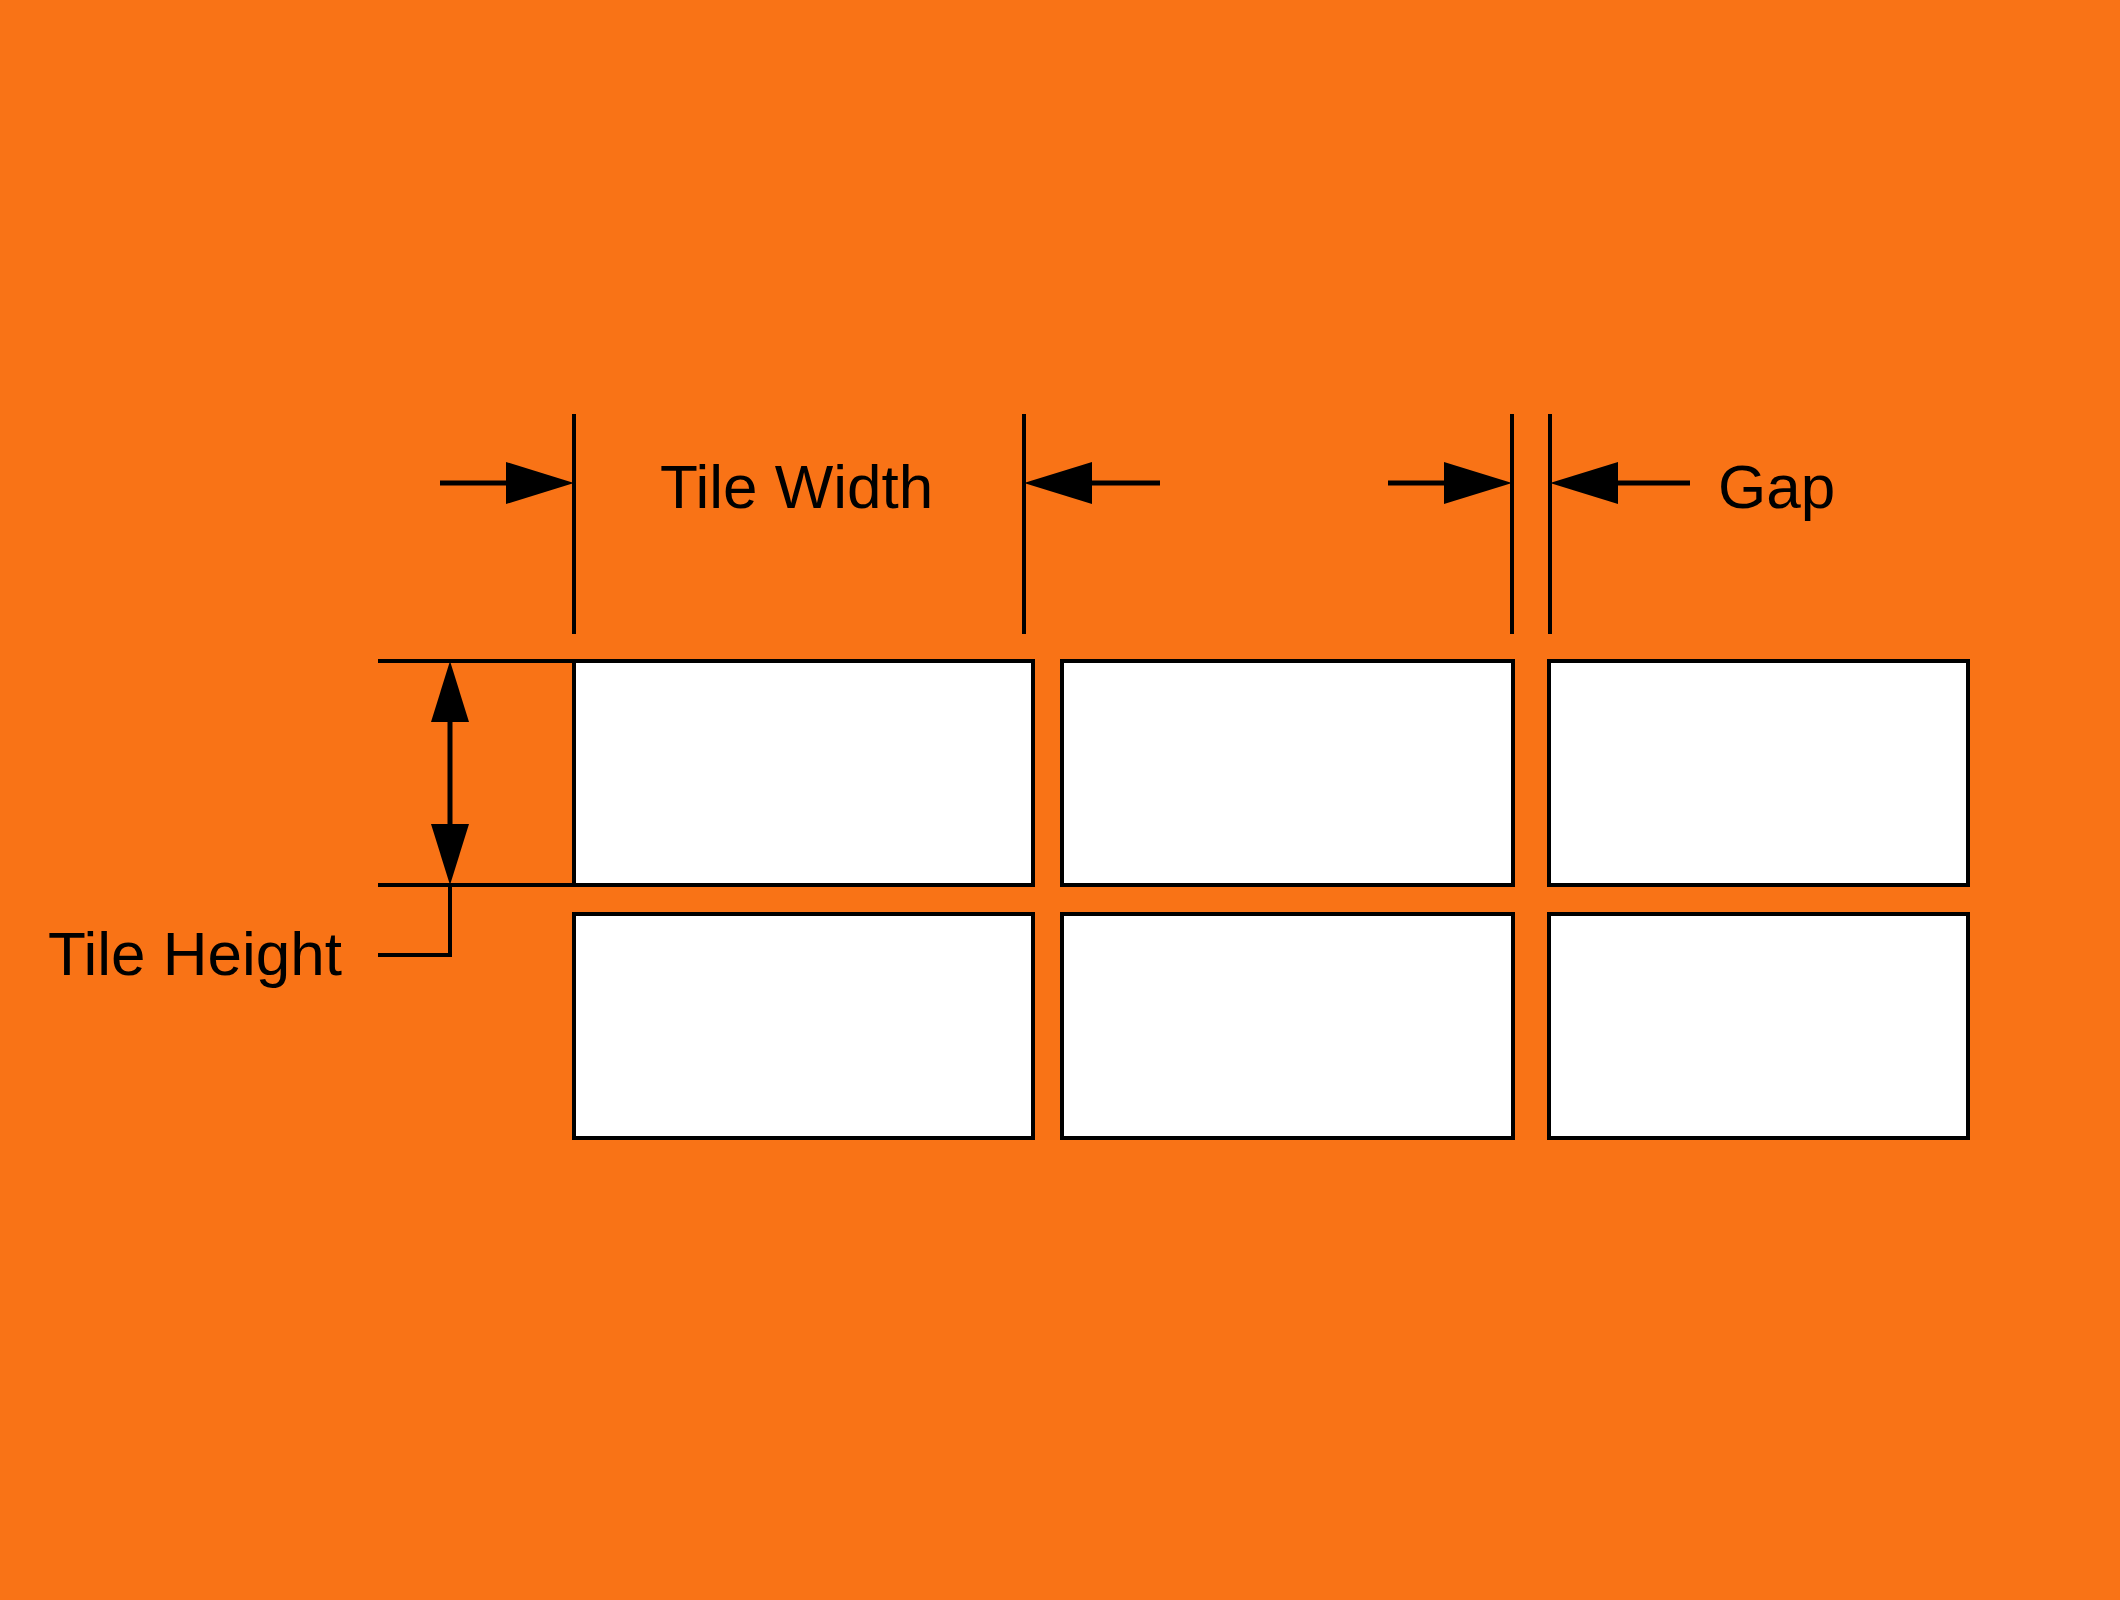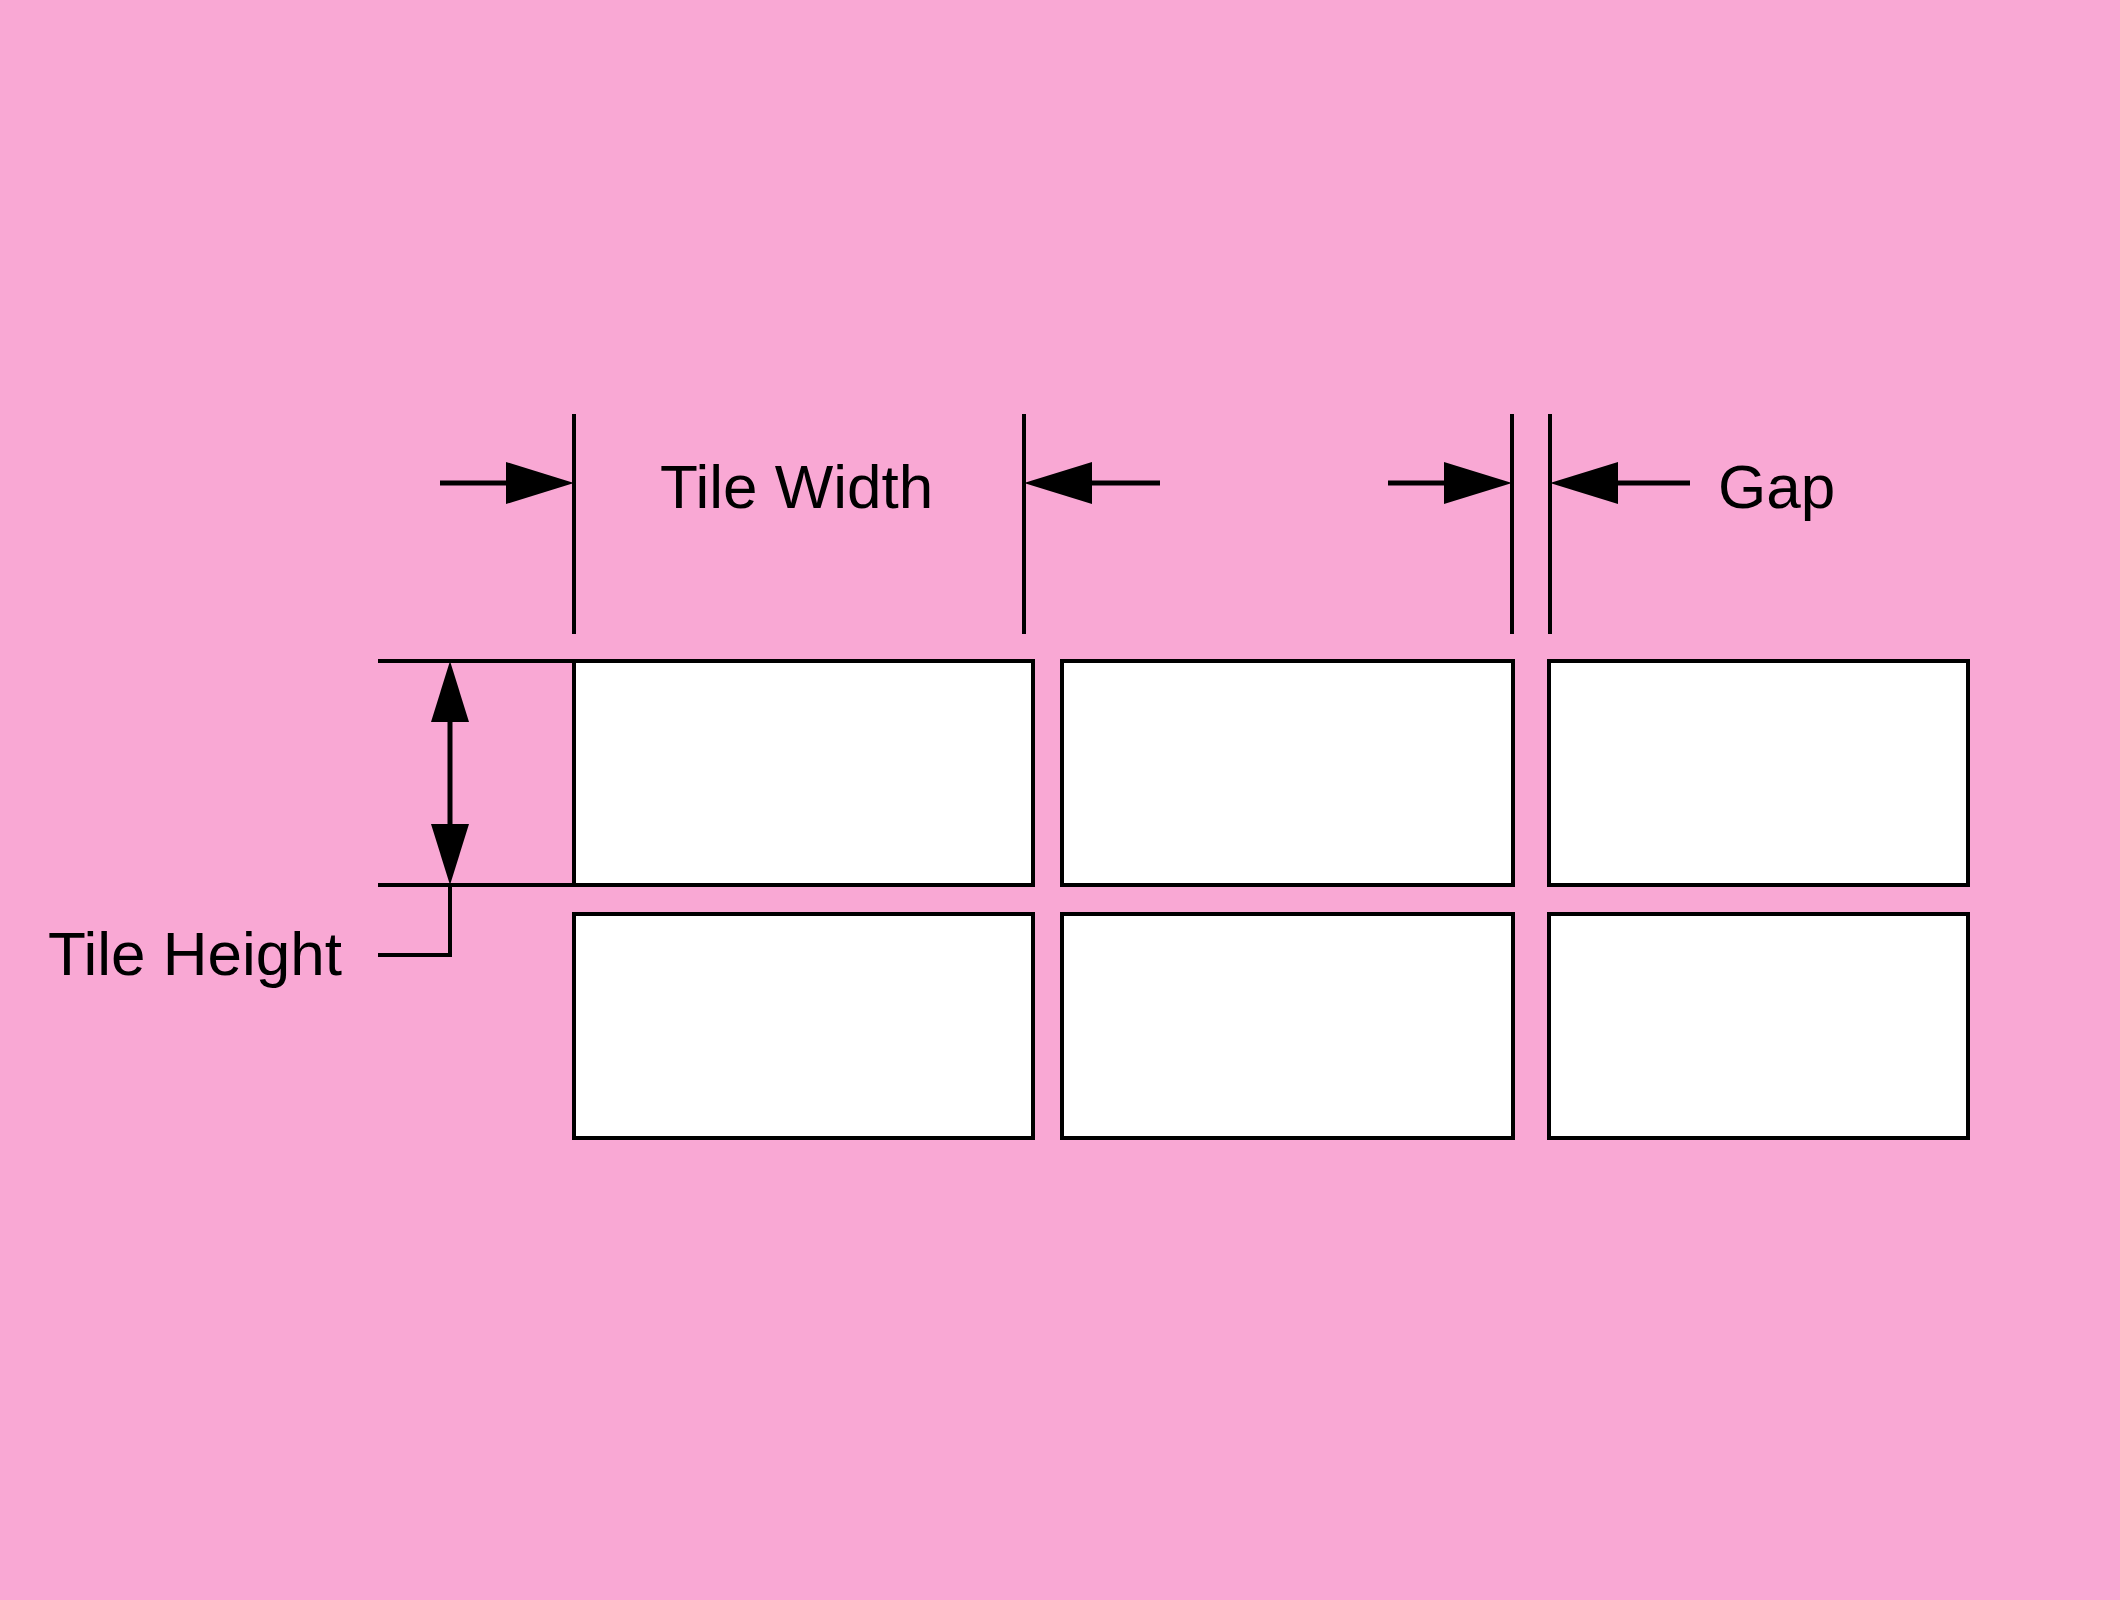--- a/index.html
+++ b/index.html
@@ -10,21 +10,21 @@
   body {
     width: 2120px;
     height: 1600px;
     font-family: "Liberation Sans", sans-serif;
     overflow: hidden;
   }
   #diagram-root {
     position: relative;
     width: 2120px;
     height: 1600px;
-    background: #f9a8d4;
+    background: #f97316;
   }
   svg#tiling-diagram {
     display: block;
     width: 2120px;
     height: 1600px;
   }
   .dim-text {
     font-family: "Liberation Sans", sans-serif;
     font-size: 62px;
     fill: #000000;

